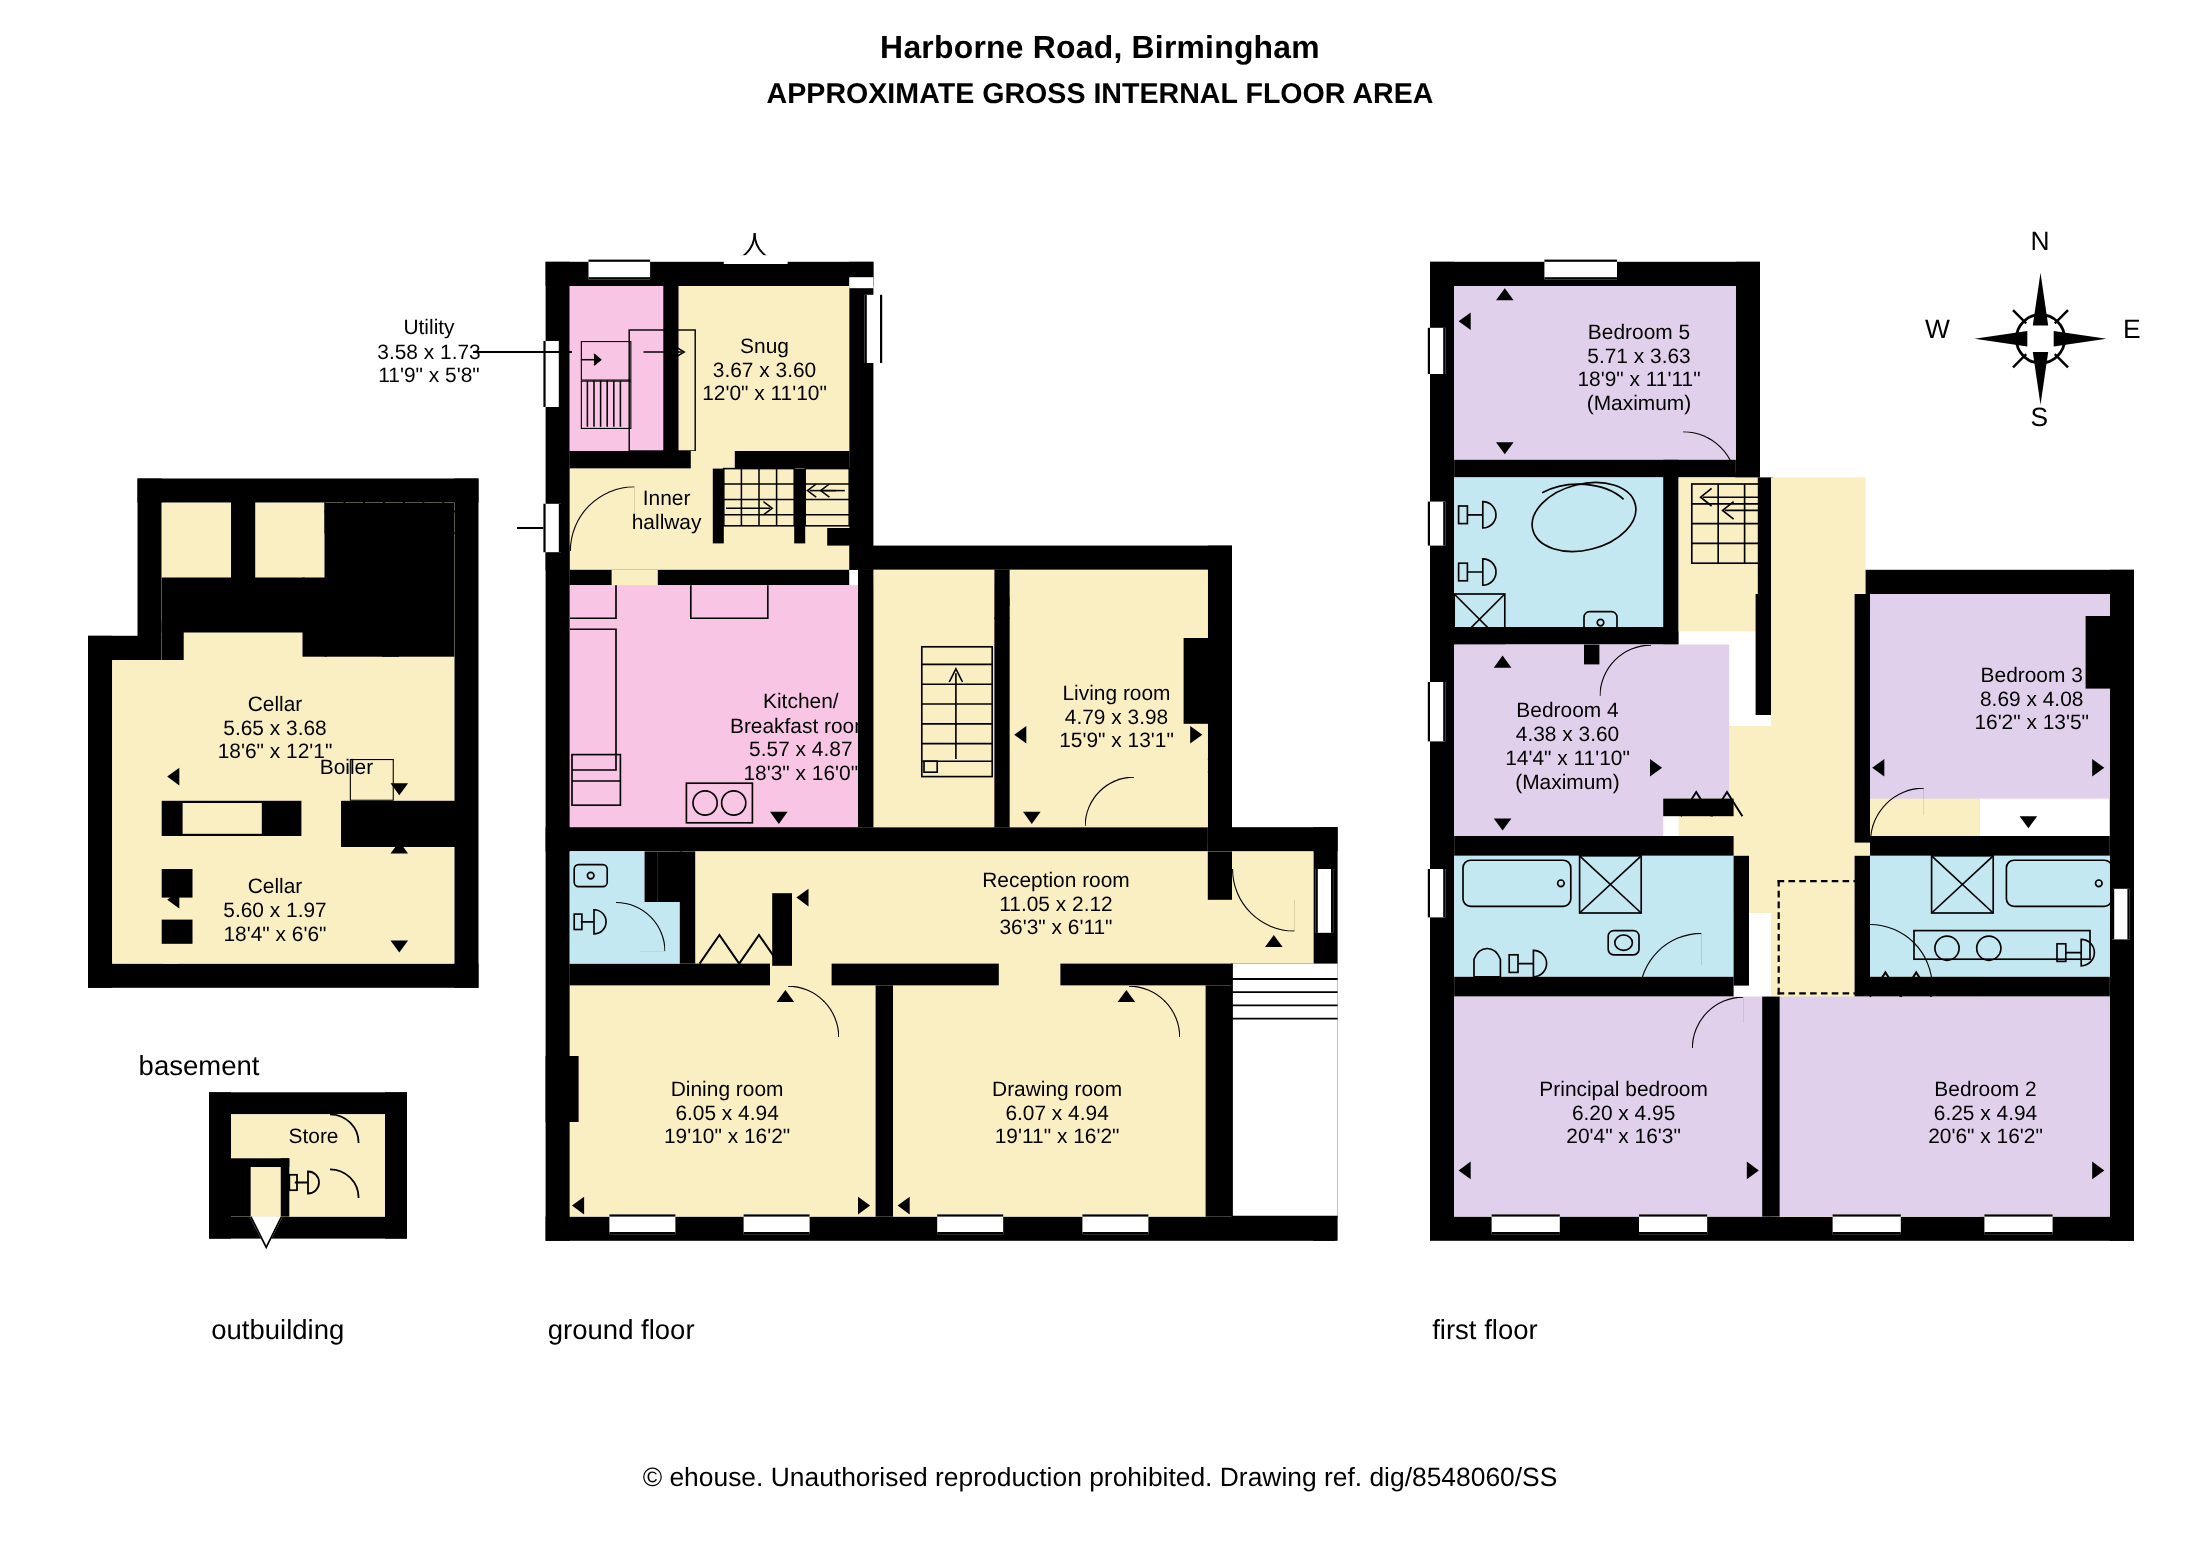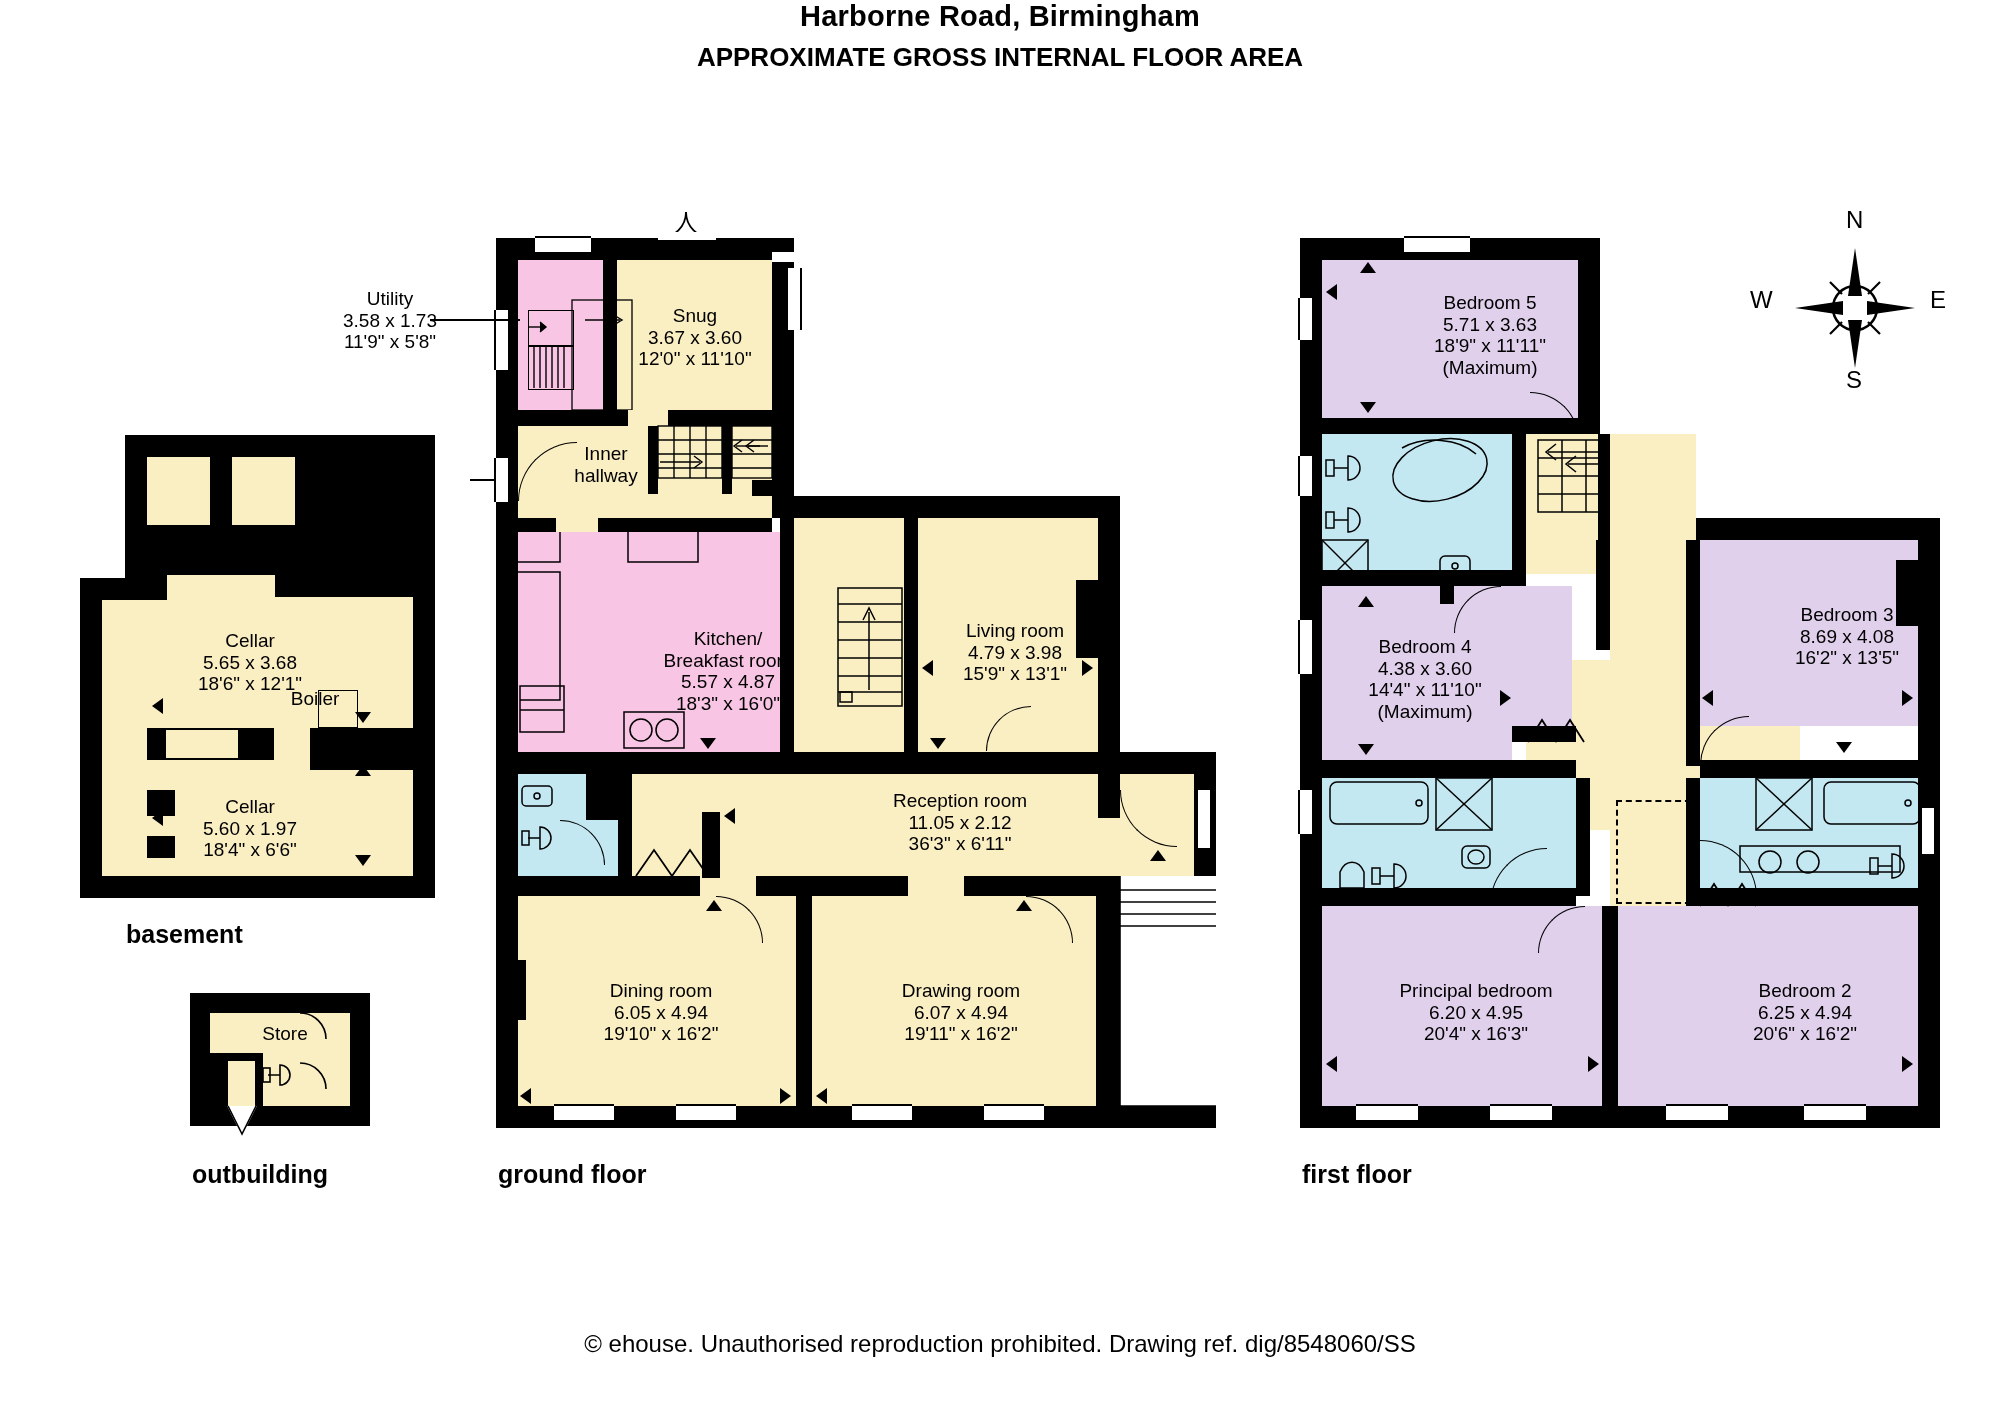--- a/index.html
+++ b/index.html
@@ -1,30 +1,30 @@
 <!DOCTYPE html>
 <html><head>
 <meta charset="utf-8">
 <style>
   html,body{margin:0;padding:0;background:#ffffff;}
   body{width:2000px;height:1415px;position:relative;font-family:"Liberation Sans",sans-serif;color:#000;}
   #stage{position:absolute;left:0;top:0;width:2000px;height:1415px;overflow:hidden;}
 
   
   .hdr{position:absolute;left:0;top:0;width:2000px;text-align:center;}
-  .hdr .l1{font-size:29px;font-weight:bold;letter-spacing:.2px;}
+  .hdr .l1{font-size:29px;font-weight:bold;letter-spacing:.2px;margin-top:28px;}
   .hdr .l2{font-size:26px;font-weight:bold;margin-top:9px;}
   .hdr .l3{font-size:26px;font-weight:bold;margin-top:8px;}
   .hdr .l4{font-size:21px;font-weight:normal;margin-top:9px;}
 
   
   .ftr{position:absolute;left:0;top:1330px;width:2000px;text-align:center;font-size:24px;}
 
   
-  .cap{position:absolute;font-size:25px;font-weight:bold;}
+  .cap{position:absolute;font-size:25px;font-weight:normal;margin-top:35px;}
 
   
   .wall{position:absolute;background:#000;}
   .room{position:absolute;}
   .cream{background:#faeec3;}
   .pink{background:#f9c5e4;}
   .lilac{background:#e0d0ec;}
   .blue{background:#c3e8f2;}
   .white{background:#ffffff;}
 

